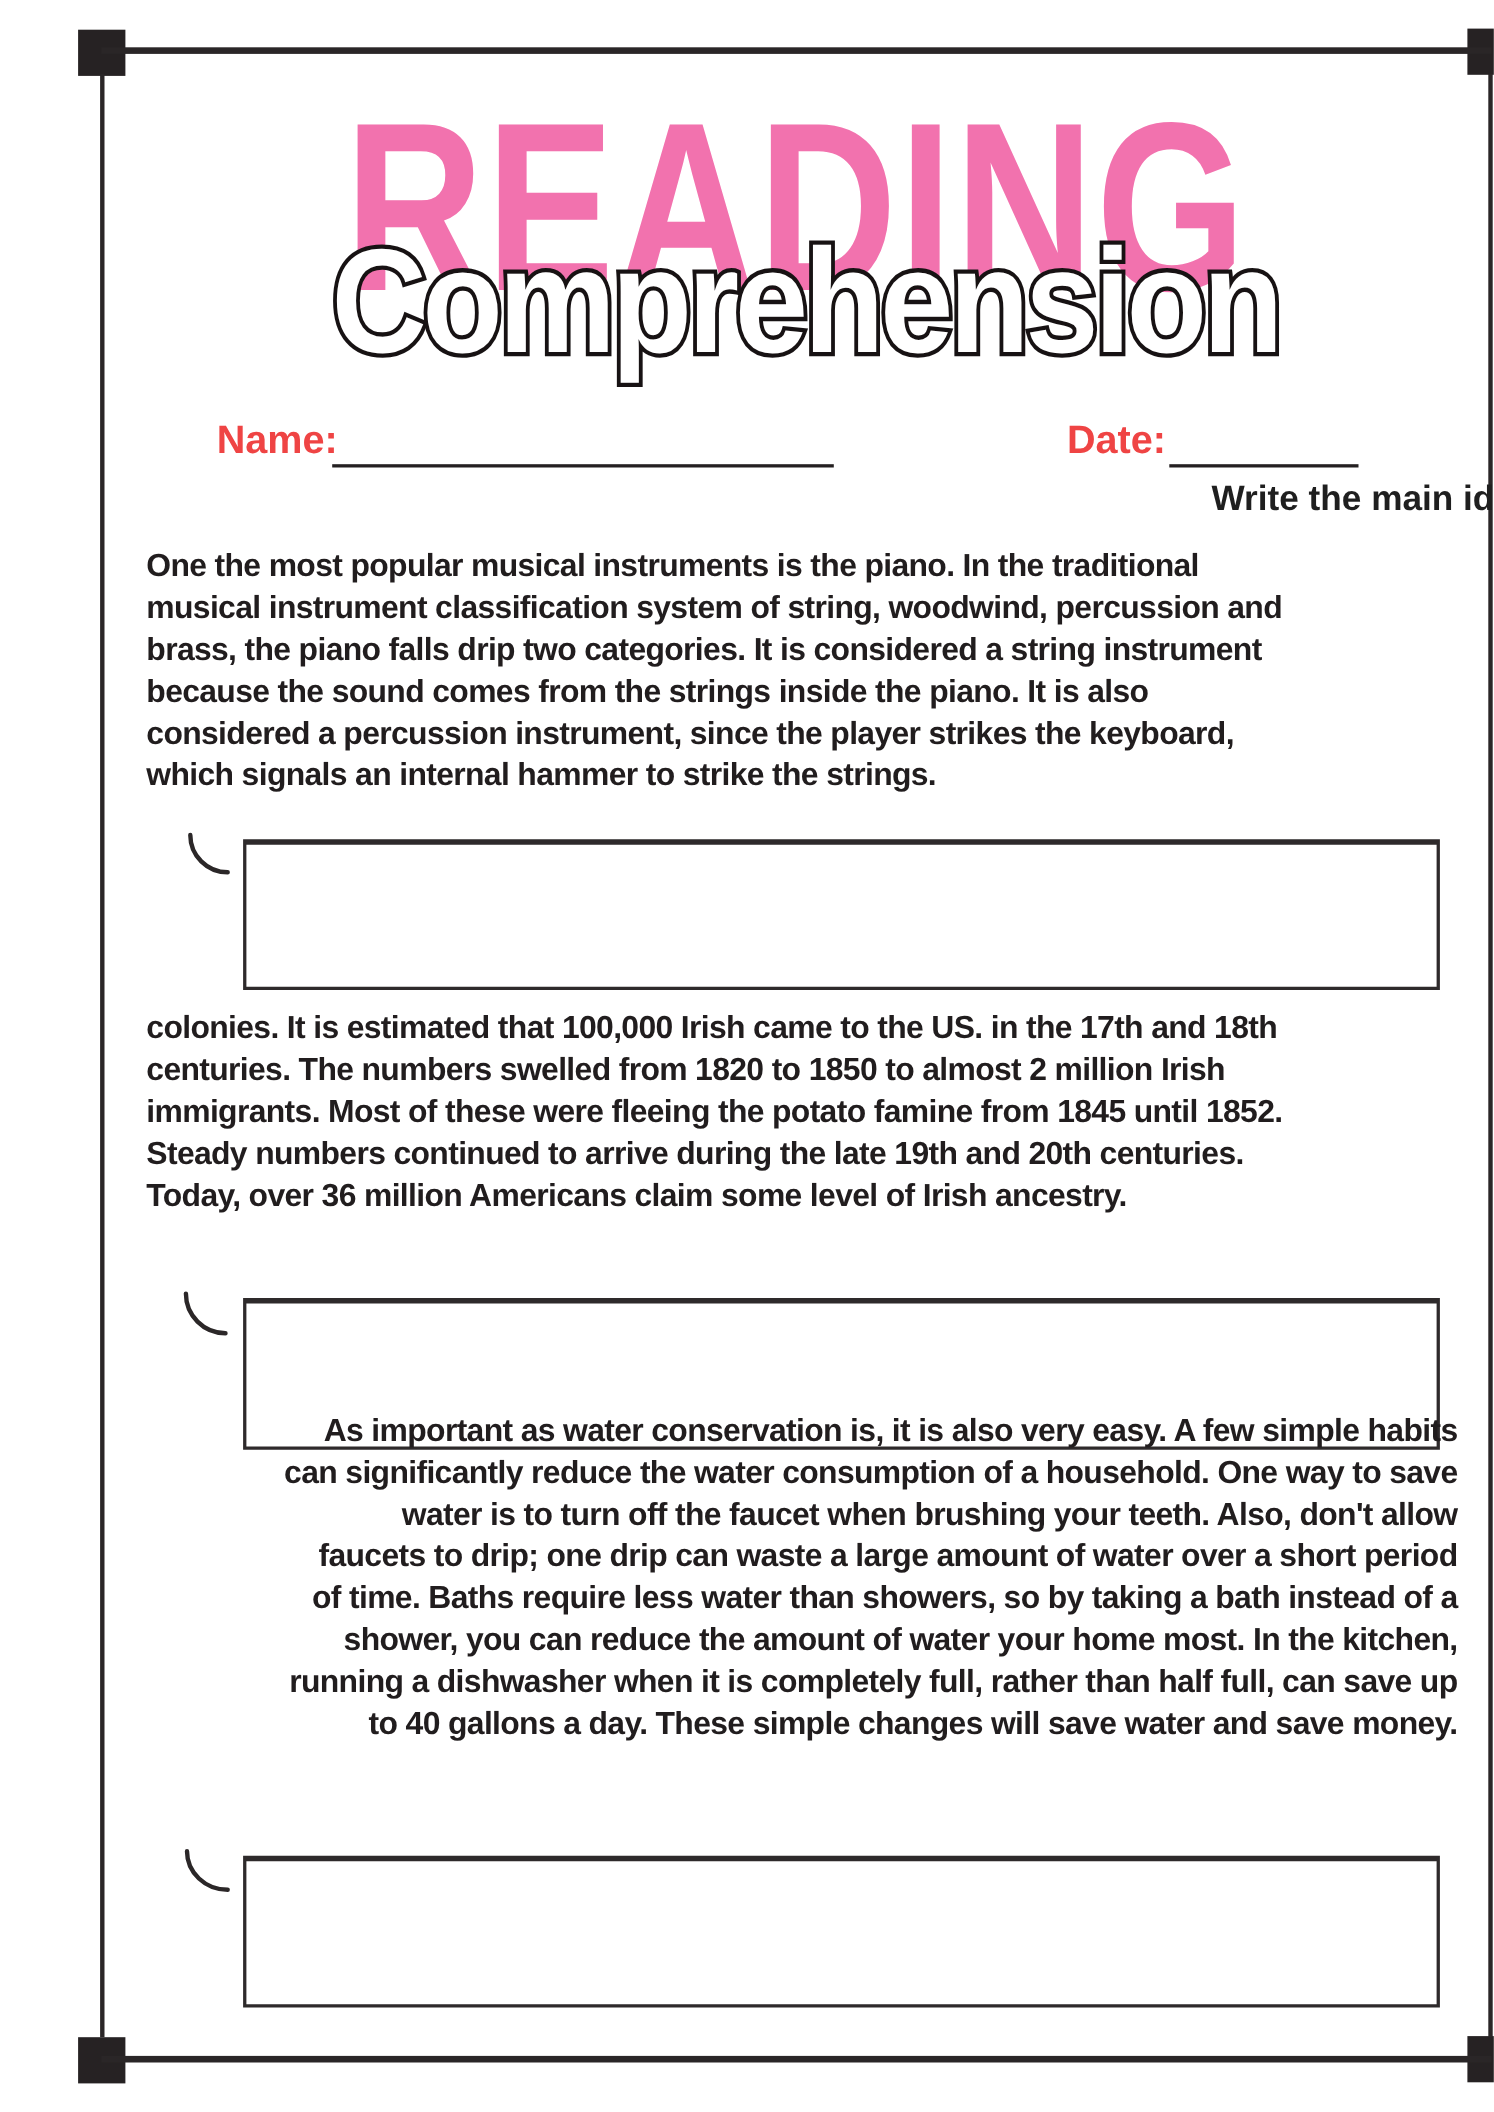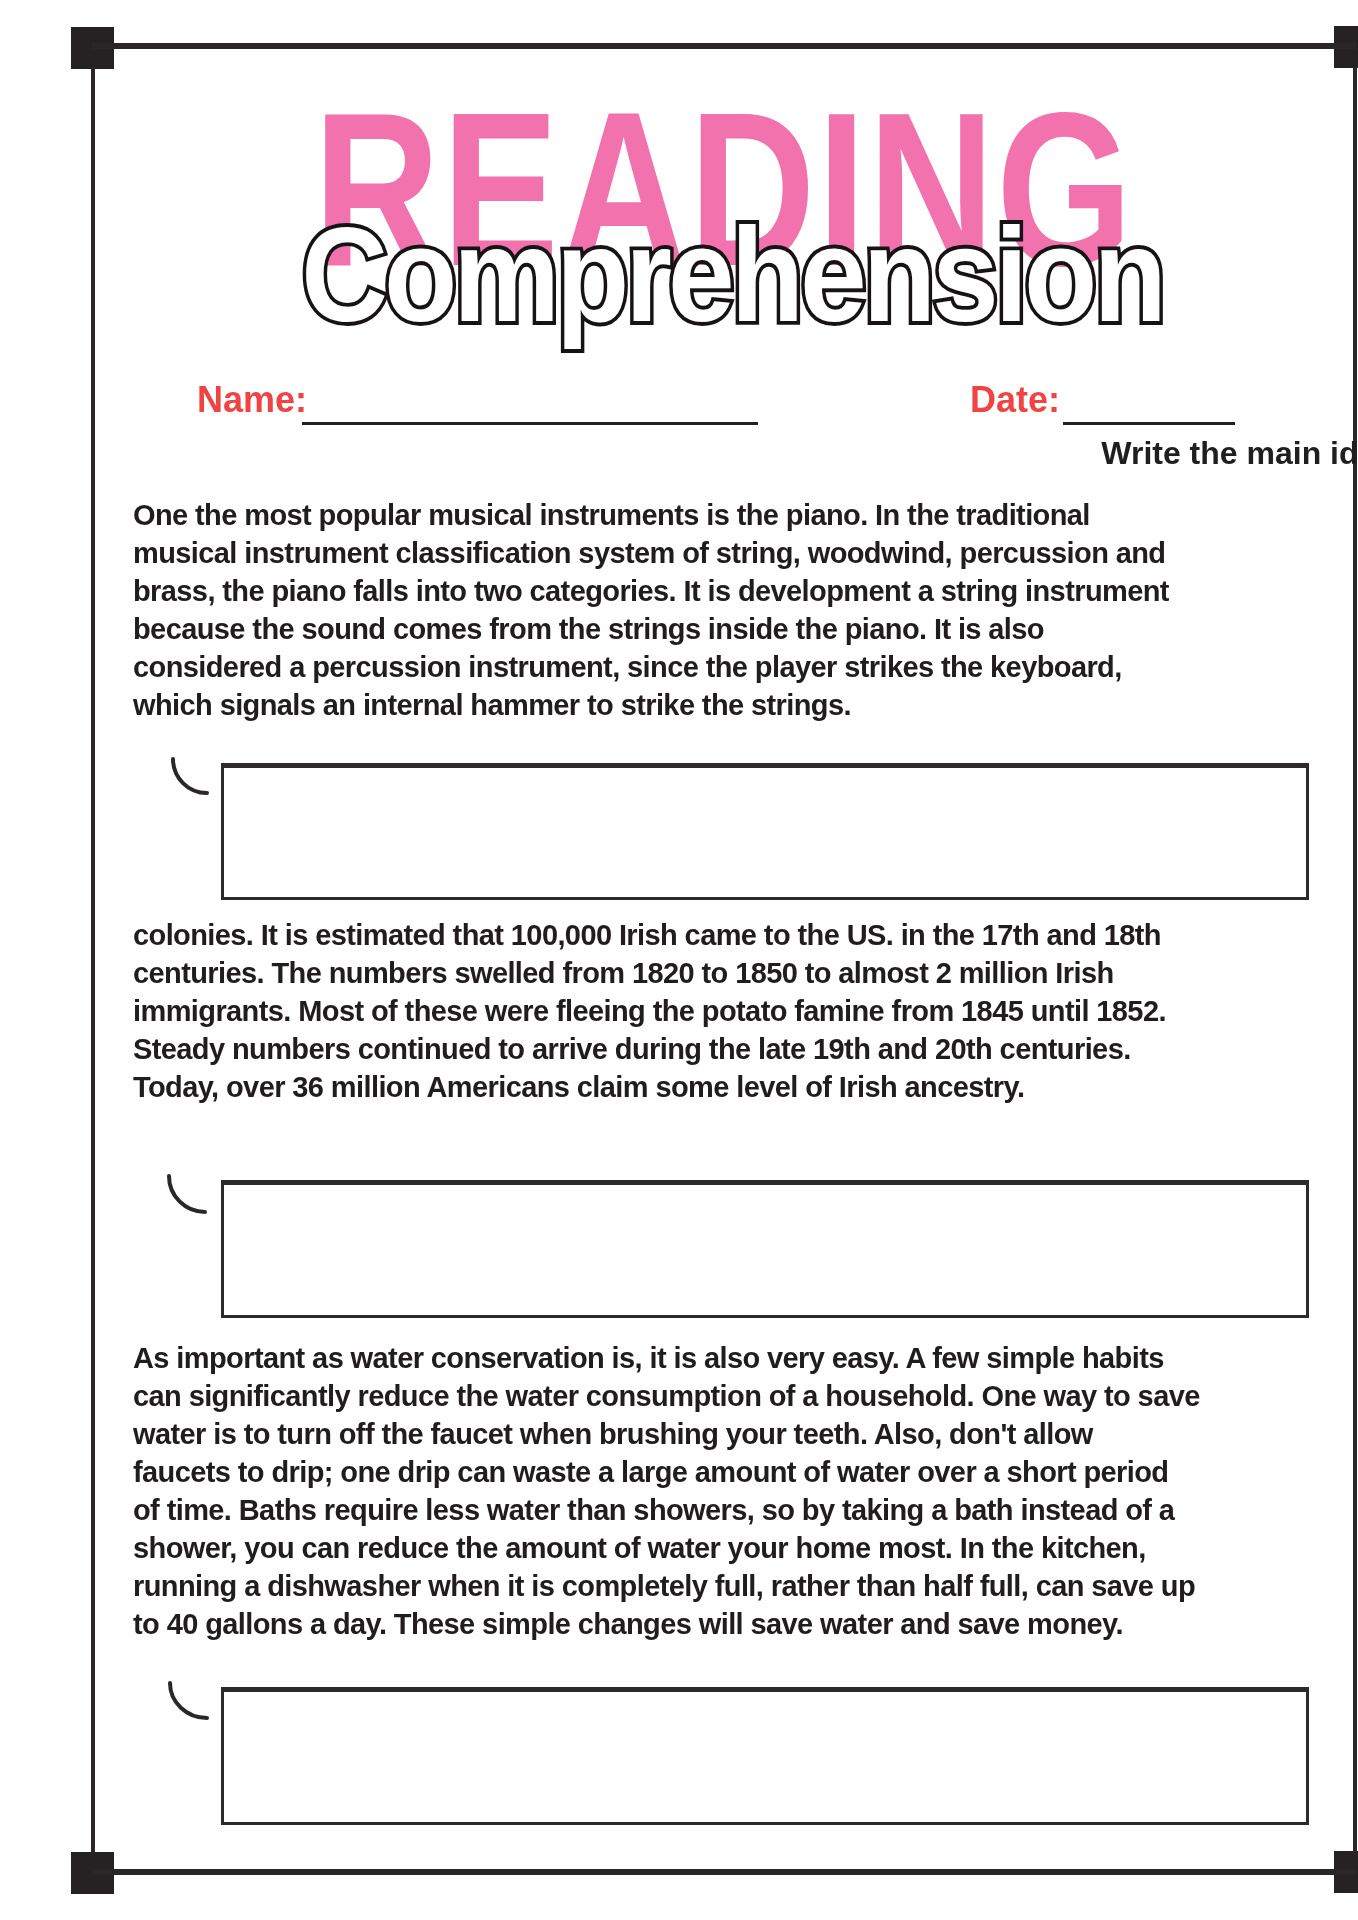--- a/index.html
+++ b/index.html
@@ -58,21 +58,21 @@
   .instruction{
     position:absolute;left:0;top:434px;width:100%;
     text-align:right;font-size:32px;line-height:38px;font-weight:700;
   }
   
   .passage{position:absolute;left:88px;width:1192px;}
   .passage .pline{
     font-size:29px;line-height:38px;font-weight:700;letter-spacing:-0.6px;
     white-space:nowrap;color:#211d1e;
   }
-  .p1{top:496px;} .p2{top:916px;} .p3{top:1339px;}
+  .p1{top:496px;} .p2{top:916px;} .p3{top:1282px;text-align:right;}
   
   .answer-box{
     position:absolute;left:176px;width:1088px;height:138px;
     border:3px solid #2e2a2b;border-top-width:5px;
     background:#ffffff;box-sizing:border-box;
     font-size:27px;line-height:34px;padding:8px 12px;color:#211d1e;
   }
   .b1{top:763px;height:137px;} .b2{top:1180px;} .b3{top:1687px;}
   
   .hook{position:absolute;overflow:visible;}
@@ -104,21 +104,21 @@
   <div class="field-label date">Date:</div>
   <div class="field-value date"></div>
   <div class="field-line date"></div>
 
   <div class="instruction">Write the main idea.</div>
 
   <section class="passage p1">
     <div>
         <div class="pline">One the most popular musical instruments is the piano. In the traditional</div>
         <div class="pline">musical instrument classification system of string, woodwind, percussion and</div>
-        <div class="pline">brass, the piano falls into two categories. It is development a string instrument</div>
+        <div class="pline">brass, the piano falls drip two categories. It is considered a string instrument</div>
         <div class="pline">because the sound comes from the strings inside the piano. It is also</div>
         <div class="pline">considered a percussion instrument, since the player strikes the keyboard,</div>
         <div class="pline">which signals an internal hammer to strike the strings.</div>
       </div>
   </section>
   <svg class="hook h1" width="52" height="52" viewBox="118 750 52 52">
     <path d="M128,759 A34,34 0 0 0 162,793"></path>
   </svg>
   <div class="answer-box b1"></div>
 

